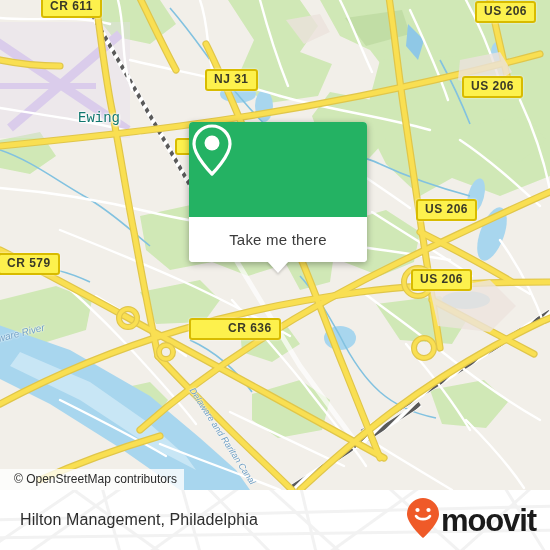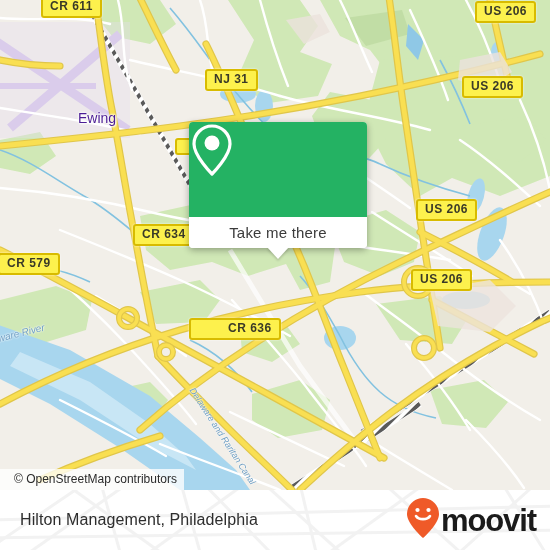--- a/index.html
+++ b/index.html
@@ -19,22 +19,23 @@
 
   
   .maplabel{
     position:absolute;
     font-family:"Liberation Sans","DejaVu Sans",sans-serif;
     color:#333333;
     white-space:nowrap;
     pointer-events:none;
   }
   .place-label{
-    font-size:14px;color:#4c1d95;font-weight:400;
+    font-size:14px;color:#0f766e;font-weight:400;
     text-shadow:0 0 3px #fff,0 0 3px #fff,0 0 2px #fff,1px 1px 2px #fff;
+    font-family:Liberation Mono, monospace;
   }
   .water-label{
     font-size:10px;color:#6f9fc4;font-style:italic;
     text-shadow:0 0 2px #fff,0 0 2px #fff;
   }
 
   
   .shield{
     position:absolute;
     background:#fdf14d;
@@ -60,21 +61,21 @@
     overflow:visible;
     z-index:40;
   }
   .card-top{
     height:95px;
     background:#24b263;
     border-radius:4px 4px 0 0;
     display:flex;align-items:center;justify-content:center;
   }
   .card-bottom{
-    height:31px;
+    height:45px;
     background:#ffffff;
     border-radius:0 0 4px 4px;
     display:flex;align-items:center;justify-content:center;
     position:relative;
   }
   .card-bottom-label{
     font-size:15px;color:#3b3b3b;letter-spacing:0.2px;
   }
   .card-tail{
     position:absolute;left:50%;bottom:-11px;margin-left:-11px;
@@ -297,21 +298,20 @@
 
     <div class="maplabel water-label" style="left:-22px;top:338px;transform:rotate(-14deg);transform-origin:left center;">Delaware River</div>
 
     <div class="maplabel water-label" style="left:196px;top:386px;transform:rotate(57deg);transform-origin:left top;font-size:9px;">Delaware and Raritan Canal</div>
 
     <div class="shield" style="left:41px;top:-4px;">CR 611</div>
     <div class="shield" style="left:475px;top:1px;">US 206</div>
     <div class="shield" style="left:189px;top:69px;margin-left:16px;">NJ 31</div>
     <div class="shield" style="left:462px;top:76px;">US 206</div>
     <div class="shield" style="left:416px;top:199px;">US 206</div>
-    <div class="shield" style="left:133px;top:224px;">CR 634</div>
     <div class="shield" style="left:-2px;top:253px;">CR 579</div>
     <div class="shield" style="left:411px;top:269px;">US 206</div>
     <div class="shield" style="left:189px;top:318px;padding-left:37px;">CR 636</div>
 
     <div class="shield small" style="left:175px;top:138px;width:8px;height:11px;padding:1px 3px;overflow:hidden;"></div>
 
     <div class="card">
       <div class="card-top">
         <span>
           <svg width="46" height="58" viewBox="0 0 46 58" aria-hidden="true">

